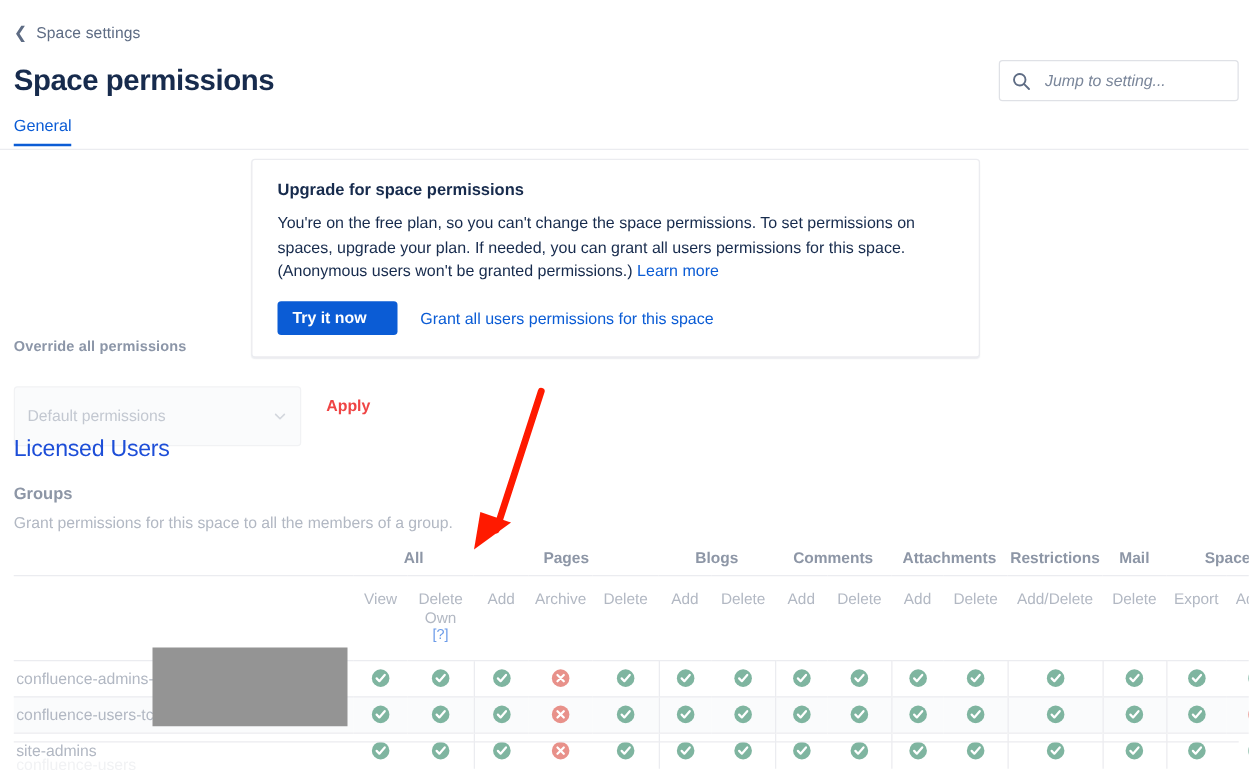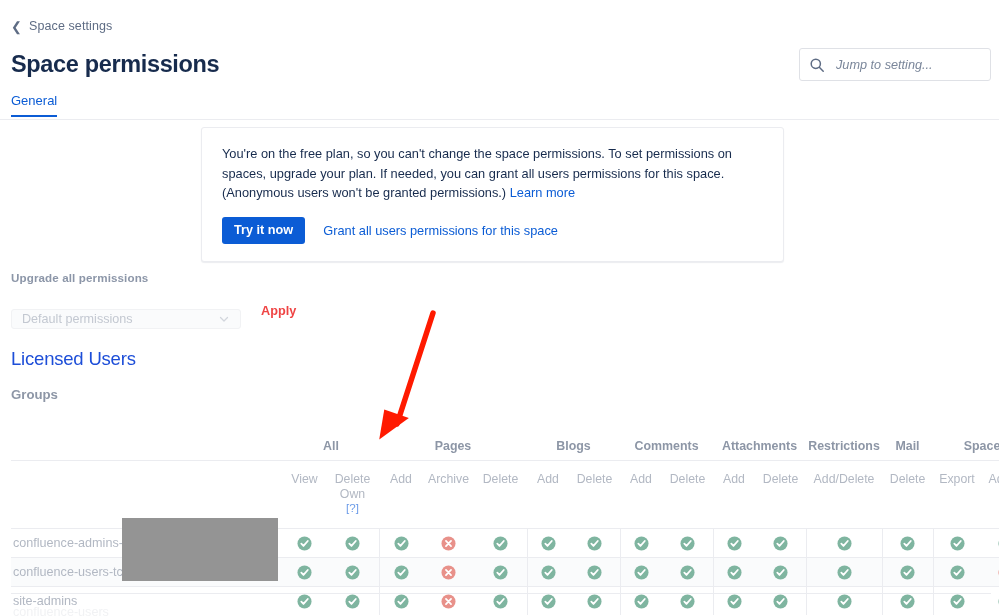--- a/index.html
+++ b/index.html
@@ -71,36 +71,36 @@
   }
   .banner-body {
     font-size: 12.8px; color:#172B4D; line-height: 19.5px; margin: 0 0 14px 0;
     max-width: 540px;
   }
   .link { color:#0B5CD5; text-decoration: none; cursor: pointer; }
   .banner-actions { display: flex; align-items: center; gap: 18px; }
   .btn-primary {
     background: #0B5CD5; color:#fff; border: 0; border-radius: 3px;
     font-family: inherit; font-size: 12.7px; font-weight: 600;
-    padding: 7px 12px 8px 12px; cursor: pointer; line-height: 1;
+    padding: 7px 25px 8px 12px; cursor: pointer; line-height: 1;
   }
   .btn-link {
     background: transparent; border: 0; padding: 0;
     color:#0B5CD5; font-family: inherit; font-size: 12.8px;
     cursor: pointer; font-weight: 400;
   }
 
   
   .override-label {
     position: absolute; left: 11px; top: 271px;
     font-size: 11.6px; font-weight: 700; color:#8C96A8; letter-spacing: .12px;
   }
   .override-row { position: absolute; left: 11px; top: 294px; display:flex; align-items:center; gap: 8px; }
   .select-disabled {
-    width: 230px; height: 20px; border: 1px solid #F1F2F4; border-radius: 3px;
+    width: 230px; height: 48px; border: 1px solid #F1F2F4; border-radius: 3px;
     background: #FAFBFC; display: flex; align-items:center;
     padding: 0 10px; color: #C3C8D1; font-size: 12.6px; cursor: default;
     justify-content: space-between;
     margin-top: 15px;
   }
   .select-disabled .caret { width: 12px; height: 12px; opacity: .55; }
   .btn-disabled {
     background: transparent; border: 0; color:#ef4444;
     font-family: inherit; font-size: 12.7px; font-weight: 600;
     padding: 7px 12px; cursor: default; line-height:1;
@@ -197,43 +197,45 @@
       </svg>
     </span>
     <input type="text" placeholder="Jump to setting..." style="">
   </div>
 
   <div class="tabs">
     <div class="tab">General</div>
   </div>
 
   <div class="banner">
+    <div class="banner-title">Upgrade for space permissions</div>
     <p class="banner-body"><span>You're on the free plan, so you can't change the space permissions. To set permissions on spaces, upgrade your plan. If needed, you can grant all users permissions for this space. (Anonymous users won't be granted permissions.)</span>
       <a class="link">Learn more</a></p>
     <div class="banner-actions">
       <button class="btn-primary">Try it now</button>
       <button class="btn-link">Grant all users permissions for this space</button>
     </div>
   </div>
 
-  <div class="override-label">Upgrade all permissions</div>
+  <div class="override-label">Override all permissions</div>
   <div class="override-row">
     <div class="select-disabled">
       <span>Default permissions</span>
       <span class="caret">
         <svg viewBox="0 0 12 12" width="12" height="12" fill="none" stroke="#B3B9C4" stroke-width="1.3">
           <polyline points="2.5,4.5 6,8 9.5,4.5" stroke-linecap="round" stroke-linejoin="round"></polyline>
         </svg>
       </span>
     </div>
     <button class="btn-disabled">Apply</button>
   </div>
 
   <div class="section-title">Licensed Users</div>
   <div class="groups-title">Groups</div>
+  <div class="groups-sub">Grant permissions for this space to all the members of a group.</div>
 
   <table class="perm-table">
     <colgroup>
       <col style="width:272px">
       <col style="width:43px">
         <col style="width:53px">
       <col style="width:44px">
         <col style="width:51px">
         <col style="width:53px">
       <col style="width:42px">

